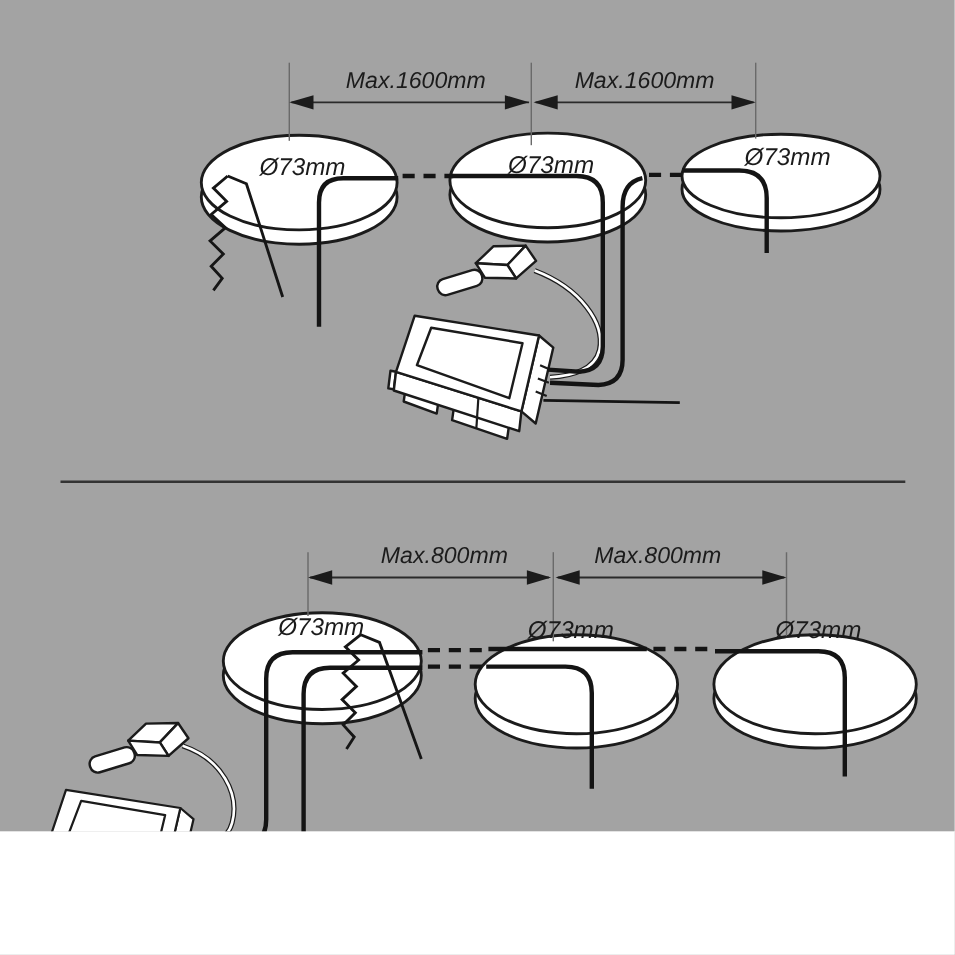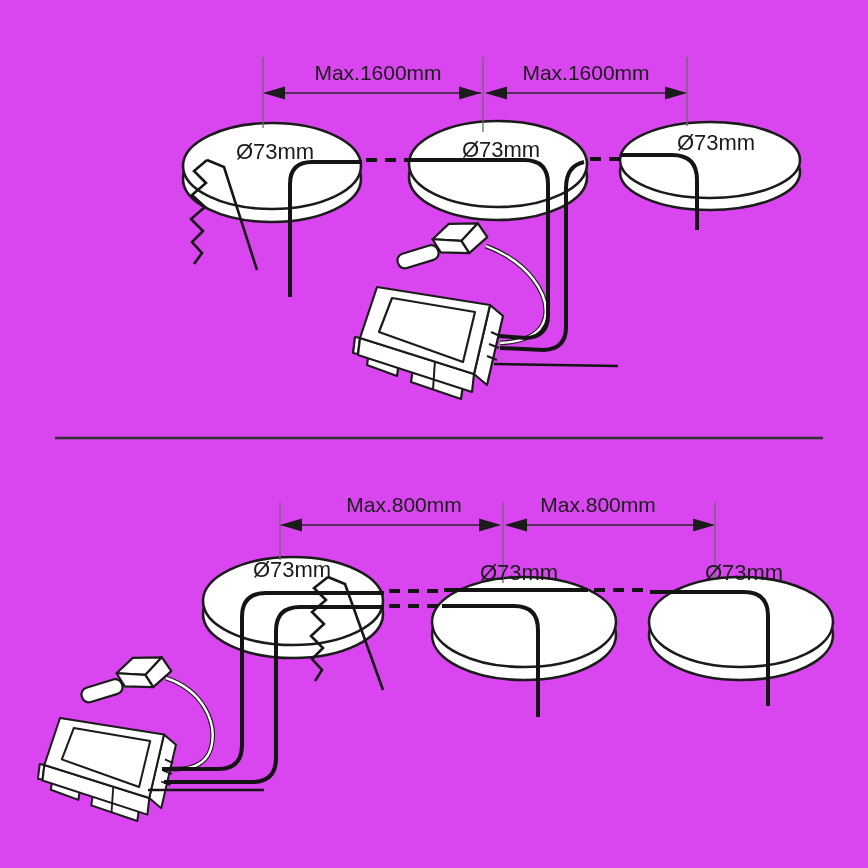--- a/index.html
+++ b/index.html
@@ -1,18 +1,18 @@
 <!DOCTYPE html>
 <html><head>
 <meta charset="utf-8">
 <style>
   html,body{margin:0;padding:0;background:#ffffff;}
   .page{
-    position:relative;width:868px;height:868px;background:#d946ef;
-    font-family:"Liberation Sans", sans-serif;overflow:hidden;
+    position:relative;width:868px;height:756px;background:#a3a3a3;
+    font-family:"Liberation Sans", sans-serif;overflow:hidden;font-style:italic;
   }
   svg{display:block;}
   text{
     font-family:"Liberation Sans", sans-serif;
     fill:#1b1b1b;
   }
   .dim-label{font-size:21px;}
   .hole-label{font-size:22px;}
   .thin{stroke:#2a2a2a;stroke-width:1.6;fill:none;}
   .tick{stroke:#6a6a6a;stroke-width:1.3;fill:none;}

